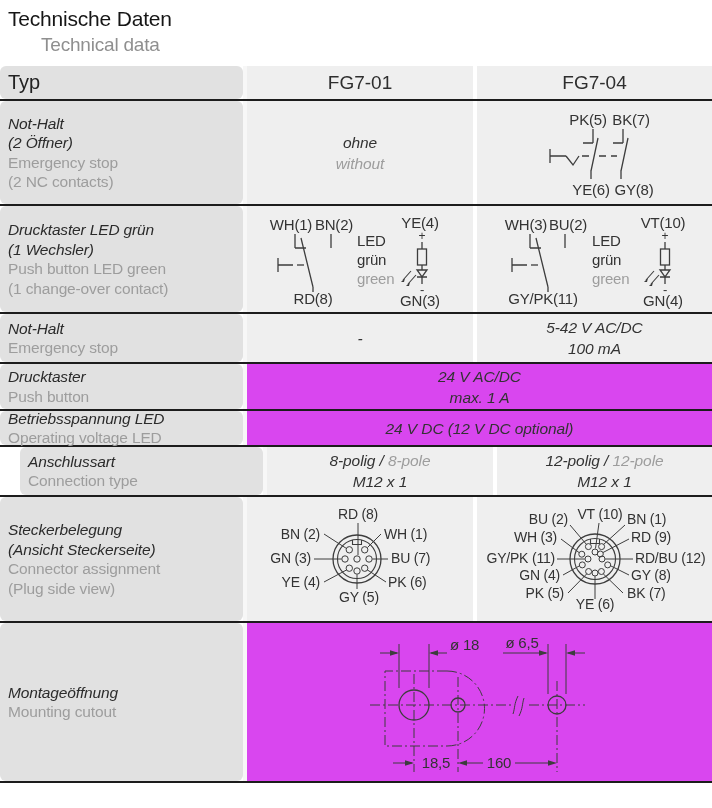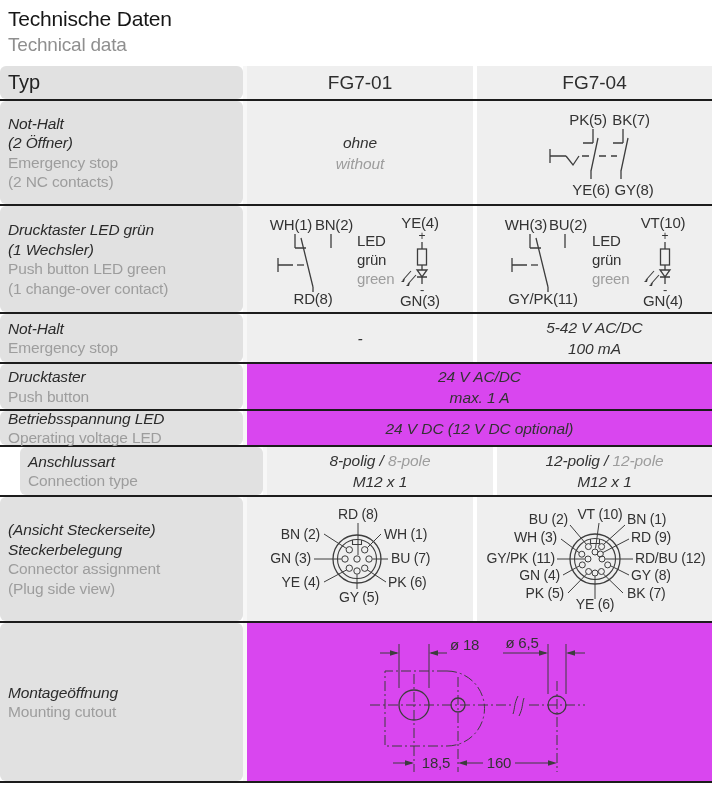--- a/index.html
+++ b/index.html
@@ -1,20 +1,20 @@
 <!DOCTYPE html>
 <html><head>
 <meta charset="utf-8">
 <style>
   * { margin:0; padding:0; box-sizing:border-box; }
   html,body { width:712px; background:#fff; }
   body { height:808px; font-family:"Liberation Sans", sans-serif; overflow:hidden; }
   .titles { padding:7px 16px 0 8px; height:66px; }
   .t-de { font-size:21px; color:#161616; letter-spacing:-0.2px; }
-  .t-en { font-size:19px; color:#8f8f8f; letter-spacing:-0.2px; margin-top:3px; }
+  .t-en { font-size:19px; color:#8f8f8f; letter-spacing:-0.2px; margin-top:3px;margin-left:33px; }
 
   .row { display:flex; border-bottom:2px solid #1c1c1c; }
   .h-head { height:35px; }
   .h-r1 { height:105px; }
   .h-r2 { height:108px; }
   .h-r3 { height:50px; }
   .h-r4 { height:47px; }
   .h-r5 { height:36px; }
   .h-r6 { height:50px;padding-left:20px; }
   .h-r7 { height:126px; }
@@ -220,22 +220,22 @@
   </div>
   <div class="g2"></div>
   <div class="d2">
     <span class="val"><span>12-polig /</span> <span class="valgray">12-pole</span></span>
     <span class="val">M12 x 1</span>
   </div>
 </div>
 
 <div class="row h-r7">
   <div class="lab">
+    <span class="de">Steckerbelegung</span>
     <span class="de">(Ansicht Steckerseite)</span>
-    <span class="de">Steckerbelegung</span>
     <span class="en">Connector assignment</span>
     <span class="en">(Plug side view)</span>
   </div>
   <div class="g1"></div>
   <div class="d1">
     <svg width="226" height="124" viewBox="0 0 226 124">
       <g class="s">
         <circle cx="110" cy="62" r="24"></circle>
         <circle cx="110" cy="62" r="19.5" style="stroke-width:1.1"></circle>
         <path d="M 105.5,43 v 4.5 h 9 v -4.5" style="stroke-width:1.1"></path>

